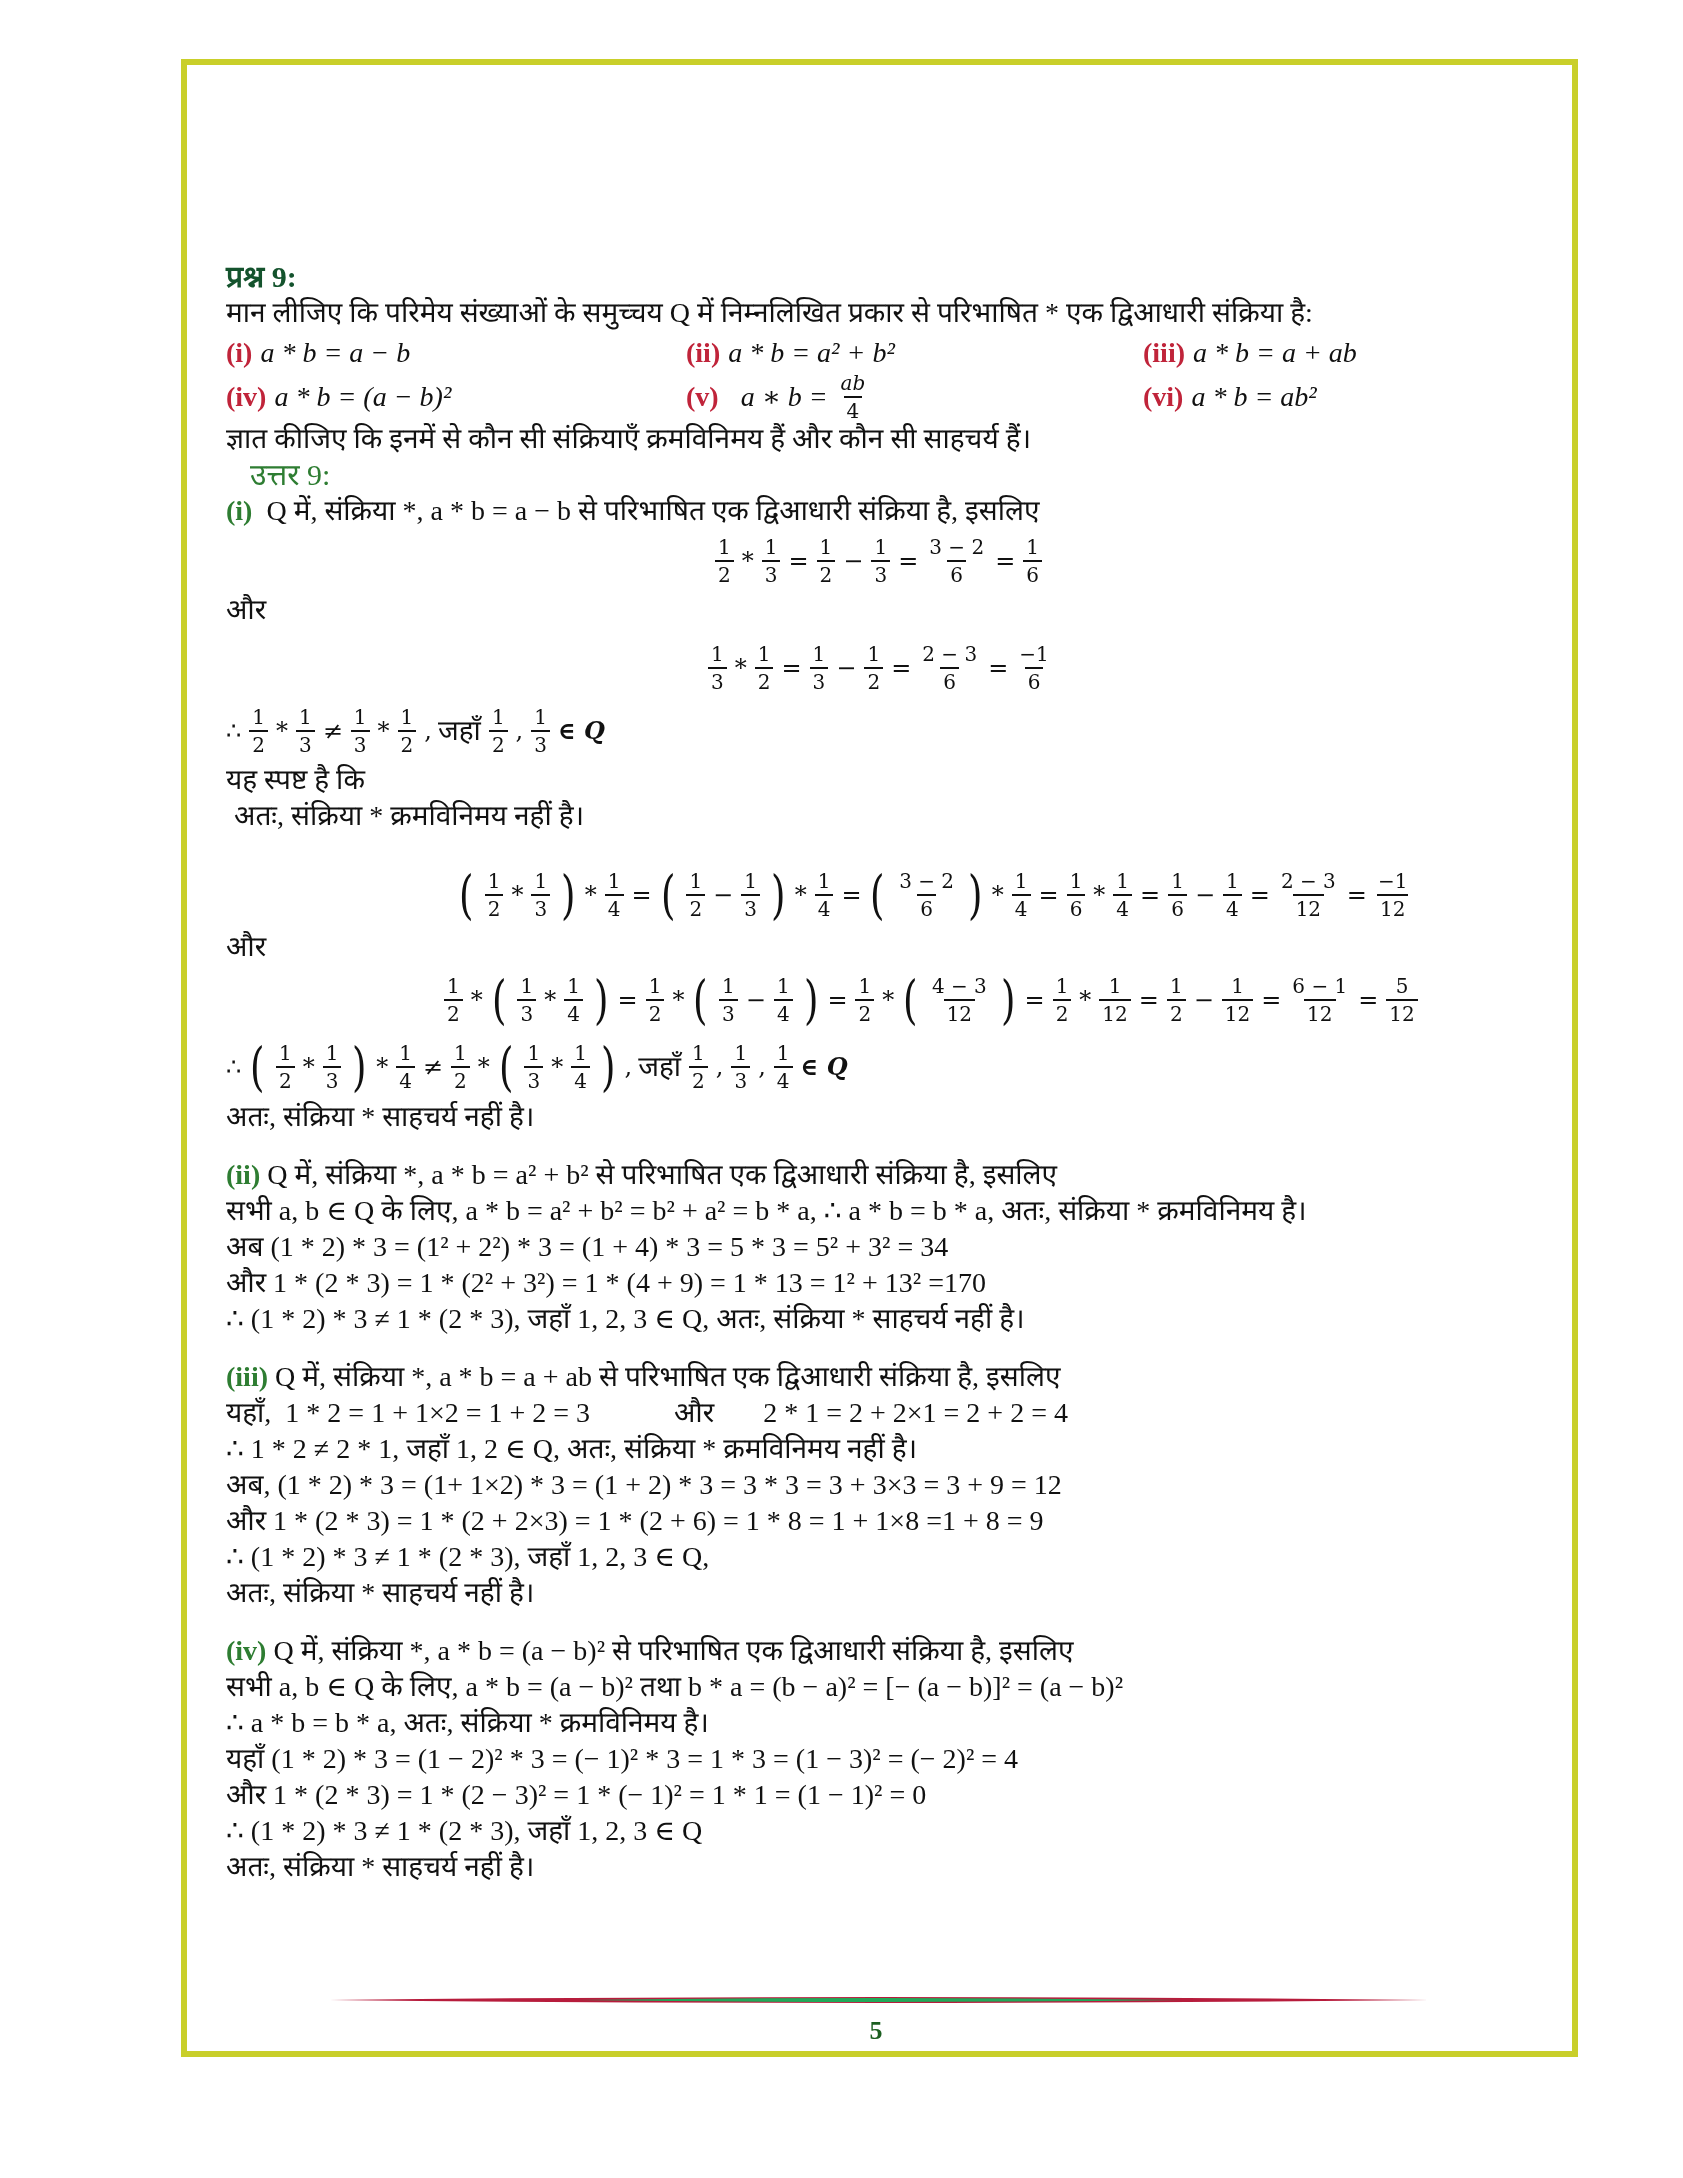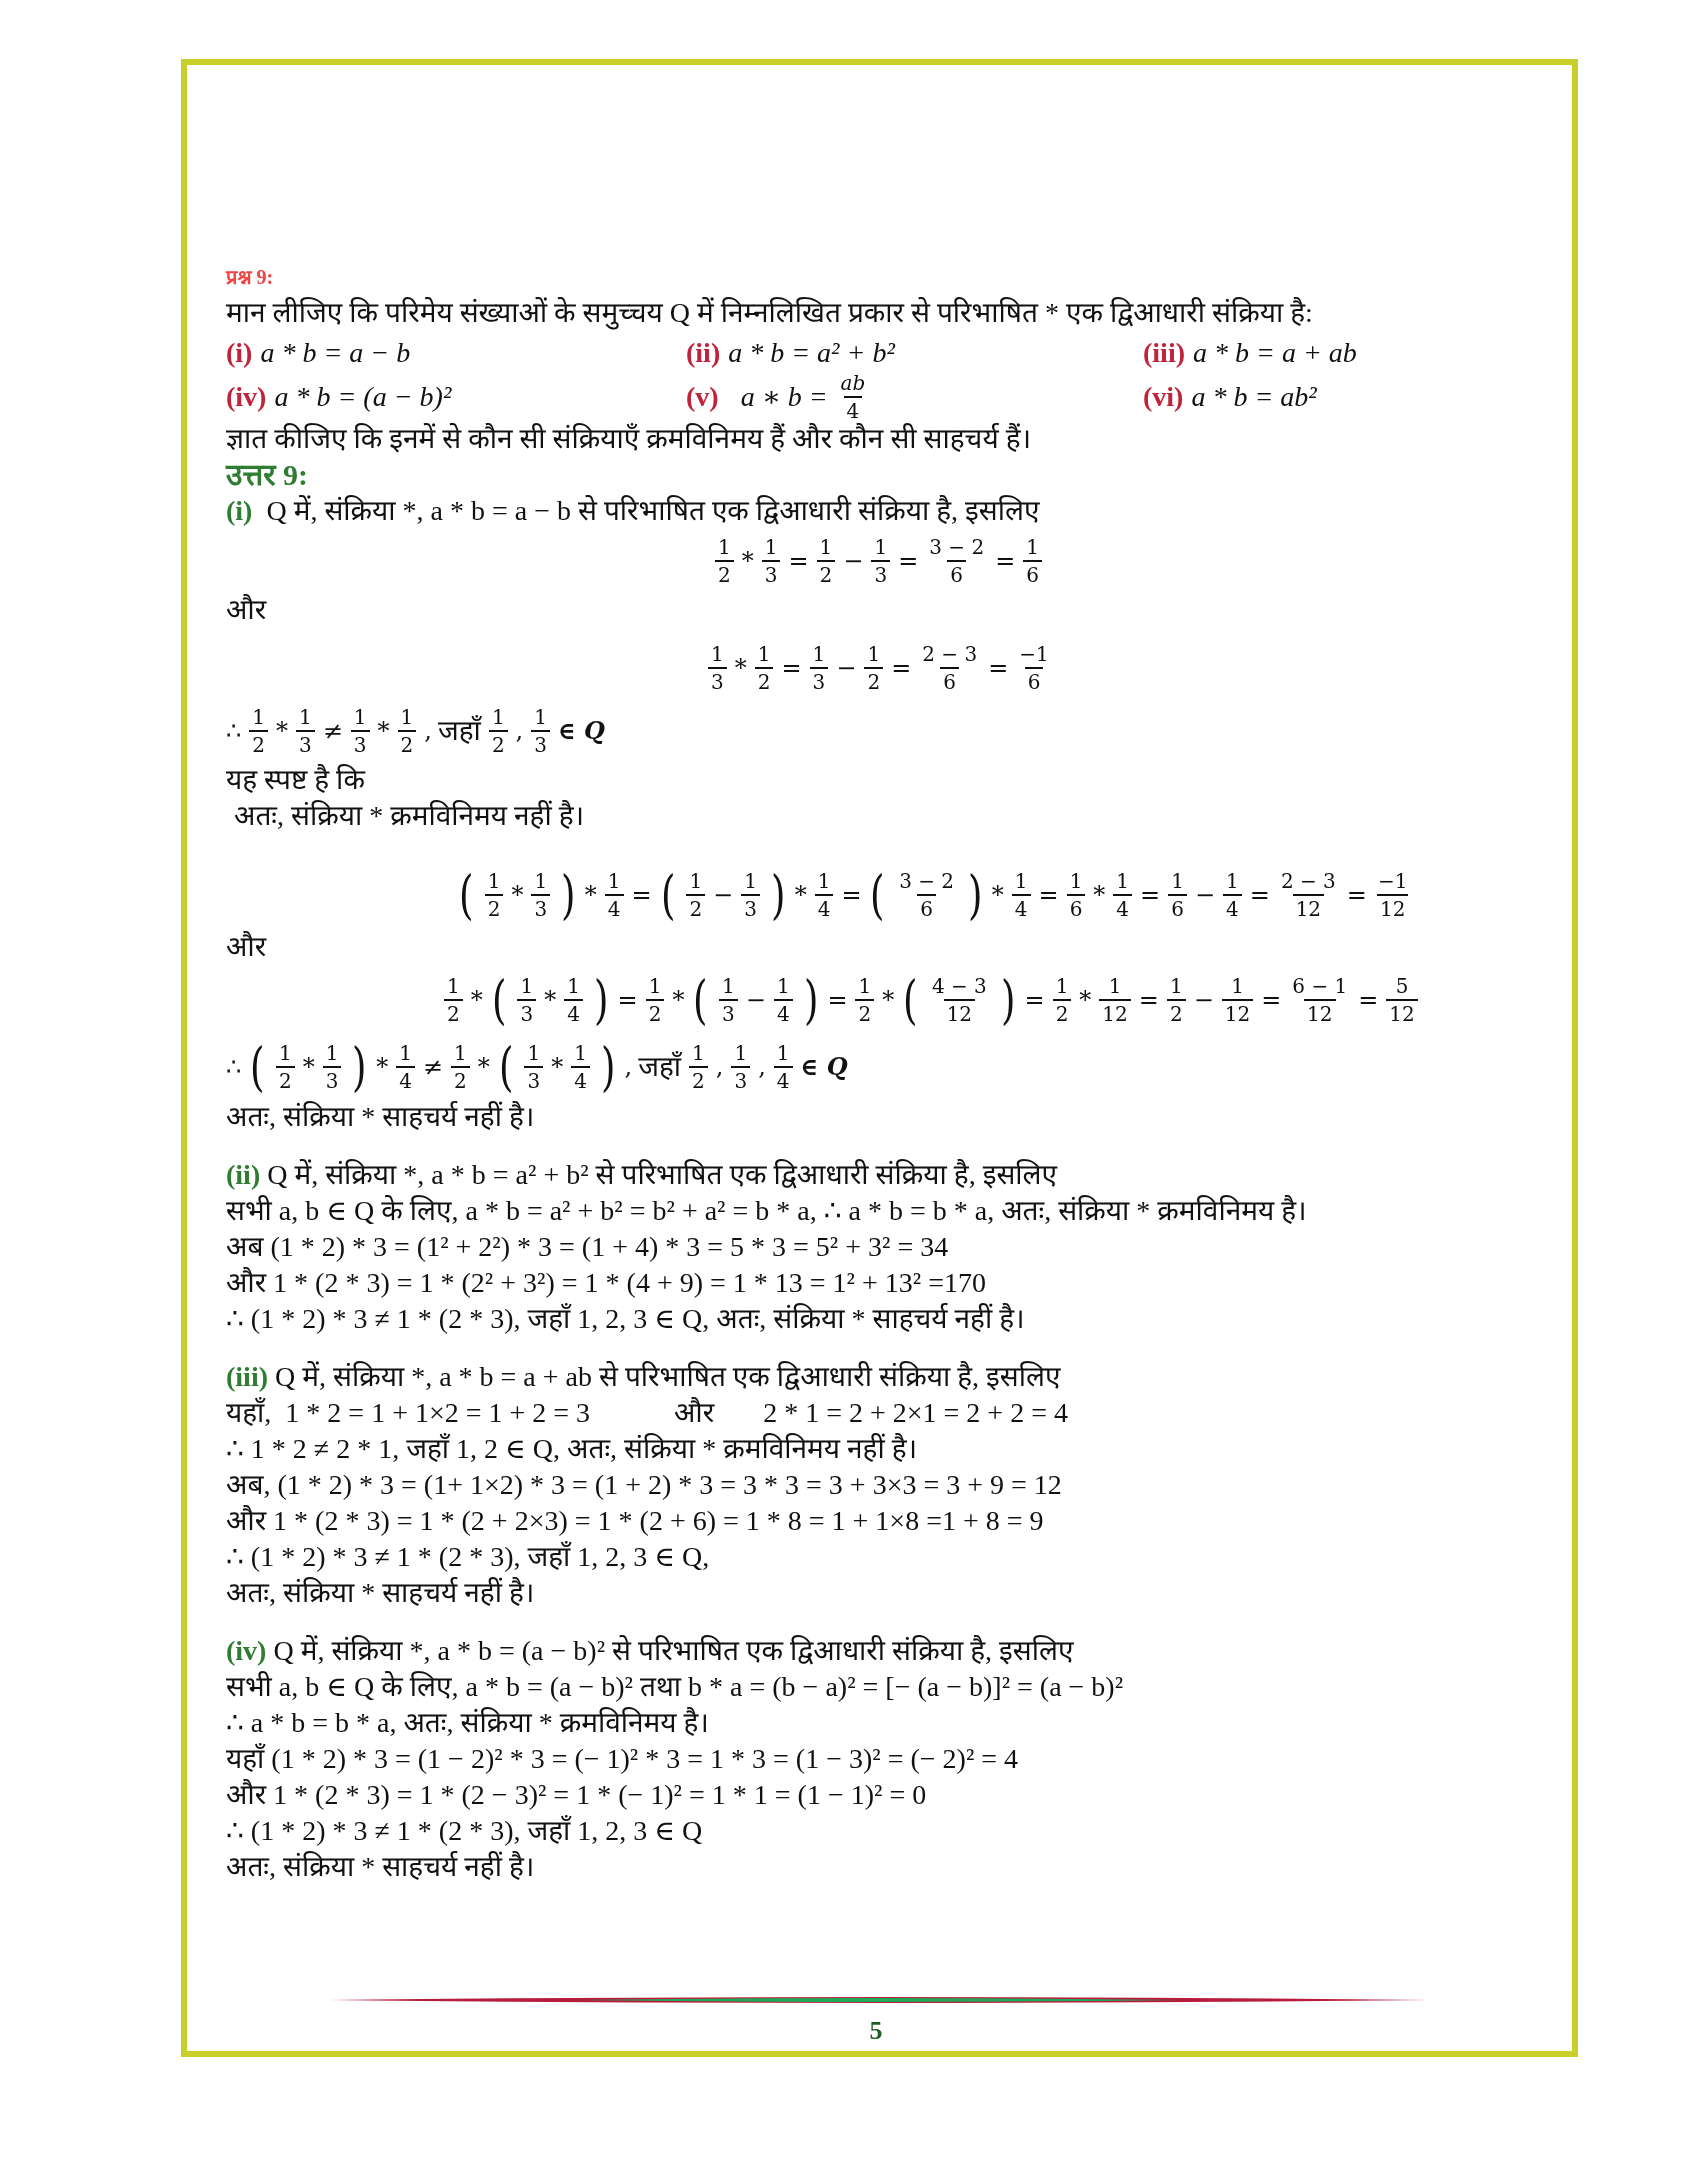--- a/index.html
+++ b/index.html
@@ -1,22 +1,22 @@
 <!DOCTYPE html>
 <html><head>
 <meta charset="utf-8">
 <style>
   html, body { margin:0; padding:0; background:#ffffff; }
   body { width:1683px; height:2178px; position:relative; overflow:hidden;
          font-family:"Liberation Serif","DejaVu Serif",serif; color:#111; }
   .frame { position:absolute; left:181px; top:59px; width:1385px; height:1986px;
            border:6px solid #c9cf2a; box-sizing:content-box; }
   .content { position:absolute; left:226px; top:259px; width:1317px; font-size:28px; line-height:36px; }
-  .q-title { color:#ef4444; font-weight:bold; font-size:20px; }
-  .a-title { color:#2e7d32; font-weight:bold; font-size:30px; }
+  .q-title { color:#14532d; font-weight:bold; font-size:30px; }
+  .a-title { color:#2e7d32; font-weight:normal; font-size:30px; margin-left:24px; }
   .lbl-red { color:#c0243a; font-weight:bold; }
   .lbl-green { color:#2e7d32; font-weight:bold; }
   .line { white-space:nowrap; }
   .ital { font-style:italic; }
   .opts { display:grid; grid-template-columns:460px 457px 327px; row-gap:4px; margin-top:2px; }
   .opt { white-space:nowrap; height:40px; display:flex; align-items:center; gap:8px; }
   .frac { display:inline-flex; flex-direction:column; align-items:center; vertical-align:middle;
           font-family:"DejaVu Serif",serif; font-size:20px; line-height:26px; margin:0 2px; }
   .frac .num { padding:0 3px; }
   .frac .den { border-top:2px solid #111; padding:0 3px; }

